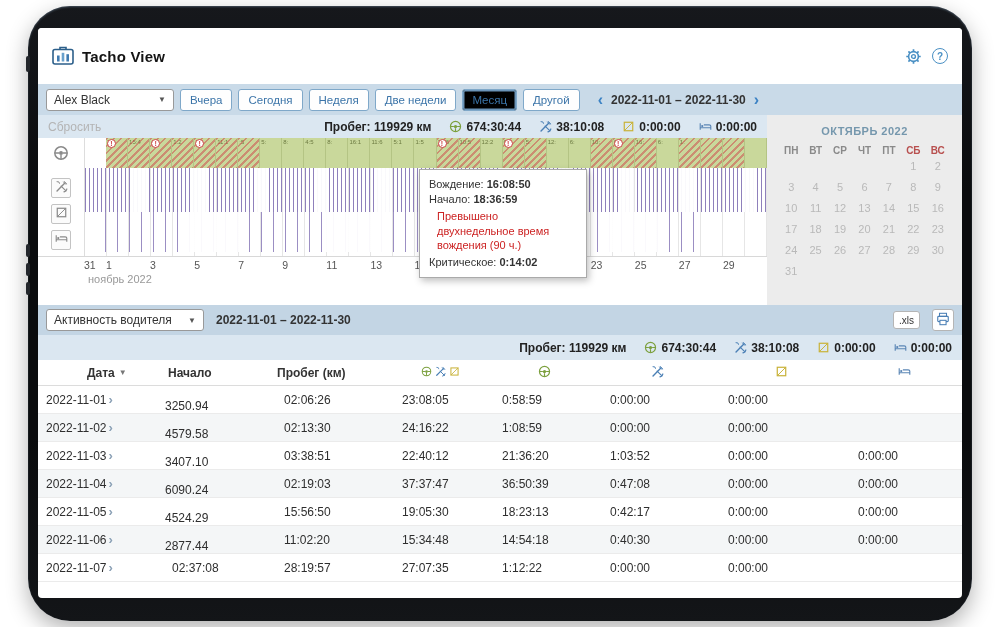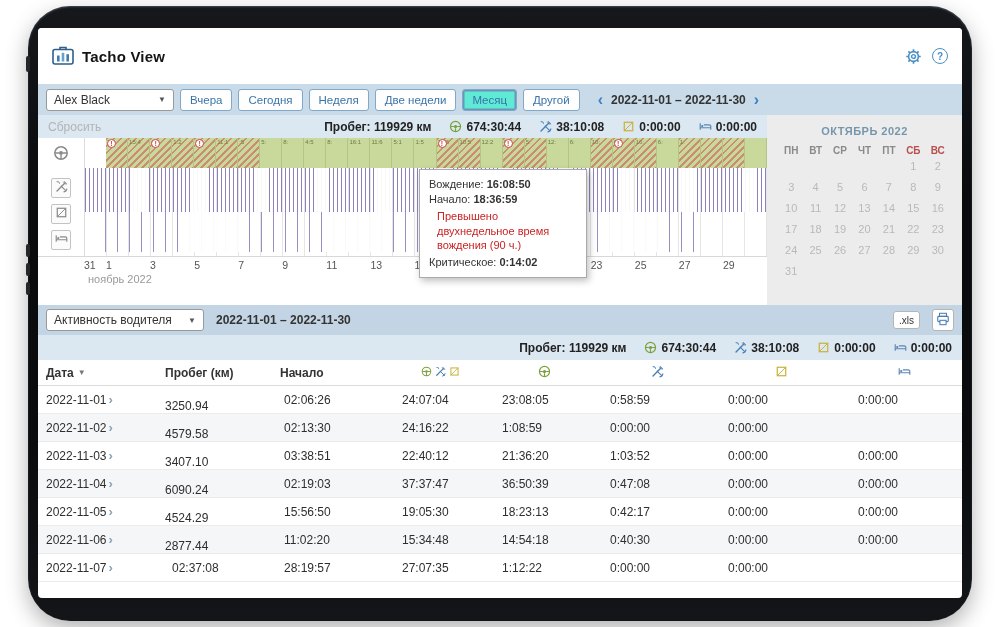--- a/index.html
+++ b/index.html
@@ -25,21 +25,21 @@
     color:#4a90c4; font-size:10px; font-weight:bold; display:flex; align-items:center; justify-content:center; }
 
   
   .toolbar { height:31px; background:#c9dae8; display:flex; align-items:center; padding:0 8px; gap:6px; }
   .select { background:#fff; border:1px solid #999; border-radius:3px; height:22px; display:flex;
     align-items:center; justify-content:space-between; padding:0 7px; font-size:12px; cursor:pointer; }
   .driver-select { width:128px; }
   .caret { font-size:8px; color:#555; margin-left:6px; }
   .range-btn { background:#fefefe; border:1px solid #7fa8c9; color:#3b74a8; font-size:11.5px; height:22px;
     padding:0 9px; border-radius:3px; cursor:pointer; font-family:inherit; }
-  .range-btn.active { box-shadow:inset 0 0 0 1.5px #6b94b8; background:#5eead4; }
+  .range-btn.active { box-shadow:inset 0 0 0 1.5px #6b94b8; background:#000000; }
   .datenav { margin-left:12px; display:flex; align-items:center; gap:8px; font-weight:bold; font-size:12px; color:#333; }
   .chev { color:#3b82c4; font-size:16px; font-weight:bold; cursor:pointer; line-height:1; }
 
   
   .stats-bar { height:23px; background:#dbe7f1; display:flex; align-items:center; padding:0 10px; font-size:12px; }
   .stats2 { height:25px; }
   .reset { color:#b4b4b4; cursor:pointer; }
   .mileage { font-weight:bold; color:#222; margin-left:auto; }
   .stat { display:flex; align-items:center; gap:4px; margin-left:18px; font-weight:bold; color:#222; }
   .stat .icn, .icn { display:flex; align-items:center; }
@@ -97,21 +97,21 @@
   .range2 { font-weight:bold; font-size:12px; color:#333; }
   .xls-btn { margin-left:auto; background:#fff; border:1px solid #b5b5b5; border-radius:3px; font-size:10px;
     height:18px; padding:0 5px; color:#333; cursor:pointer; font-family:inherit; }
   .print-btn { width:22px; height:22px; background:#fff; border:1px solid #b5b5b5; border-radius:3px;
     display:flex; align-items:center; justify-content:center; cursor:pointer; }
 
   
   .grid-row { display:grid; grid-template-columns:122px 112px 118px 100px 108px 118px 130px 1fr; }
   .thead { height:26px; background:#fff; border-bottom:1px solid #dcdcdc; }
   .th { display:flex; align-items:center; padding-left:12px; font-weight:bold; color:#333; font-size:12px; }
-  .th-date { padding-left:8px; gap:4px; cursor:pointer; }
+  .th-date { padding-left:8px; gap:4px; cursor:pointer;margin-left:41px; }
   .th-mileage { padding-left:5px; }
   .th-start { padding-left:8px; }
   .th.icons { justify-content:center; padding-left:0; gap:3px; cursor:pointer; }
   .sort-caret { font-size:8px; color:#777; }
   .trow { height:28px; border-bottom:1px solid #ebebeb; }
   .trow:nth-child(even) { background:#f4f6f7; }
   .td { display:flex; align-items:center; padding-left:12px; color:#2e2e2e; font-size:12px; }
   .c-date { padding-left:8px; gap:2px; }
   .c-mileage { padding-left:5px;align-items:flex-end; }
   .rchev { color:#8aa0b5; font-weight:bold; cursor:pointer; font-size:13px; }
@@ -529,22 +529,22 @@
             </span>
           <b>0:00:00</b>
         </span>
       </div>
 
       <div class="thead grid-row">
         <div class="th th-date">
           <span>Дата</span>
           <span class="sort-caret">▼</span>
         </div>
+        <div class="th th-start">Начало</div>
         <div class="th th-mileage">Пробег (км)</div>
-        <div class="th th-start">Начало</div>
         <div class="th icons">
           <span><svg width="11" height="11" viewBox="0 0 16 16" fill="none">
                 <circle cx="8" cy="8" r="6.2" stroke="#7ca03e" stroke-width="1.5"></circle>
                 <circle cx="8" cy="8" r="2" fill="#7ca03e"></circle>
                 <path d="M1.8 8 H6 M10 8 H14.2 M8 10 V14.2" stroke="#7ca03e" stroke-width="1.4"></path>
               </svg></span>
           <span><svg width="11" height="11" viewBox="0 0 16 16" fill="none">
                 <path d="M2.5 13.5 L12.2 3.8" stroke="#4a7fb5" stroke-width="1.7" stroke-linecap="round"></path>
                 <path d="M10.2 2.2 L13.8 5.8 M11 1.4 L14.6 5" stroke="#4a7fb5" stroke-width="1.2"></path>
                 <path d="M13.5 13.5 L7.5 7.5 M13.5 13.5 L14.6 11 M13.5 13.5 L11 14.6" stroke="#4a7fb5" stroke-width="1.4" stroke-linecap="round"></path>
@@ -589,23 +589,20 @@
               <span>2022-11-01</span>
               <span class="rchev">›</span>
             </div>
             <div class="td c-mileage">
               <span>3250.94</span>
             </div>
             <div class="td">
               <span>02:06:26</span>
             </div>
             <div class="td">
-              <span>24:07:04</span>
-            </div>
-            <div class="td">
               <span>23:08:05</span>
             </div>
             <div class="td">
               <span>0:58:59</span>
             </div>
             <div class="td">
               <span>0:00:00</span>
             </div>
             <div class="td">
               <span>0:00:00</span>

